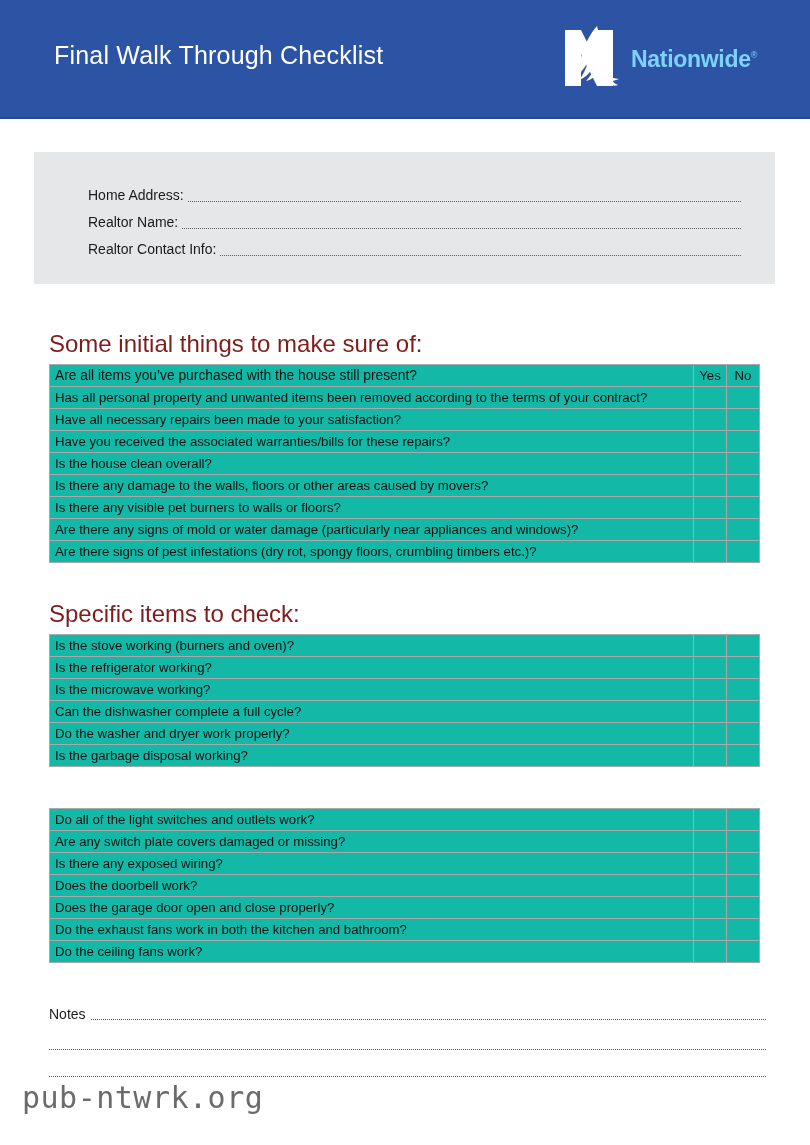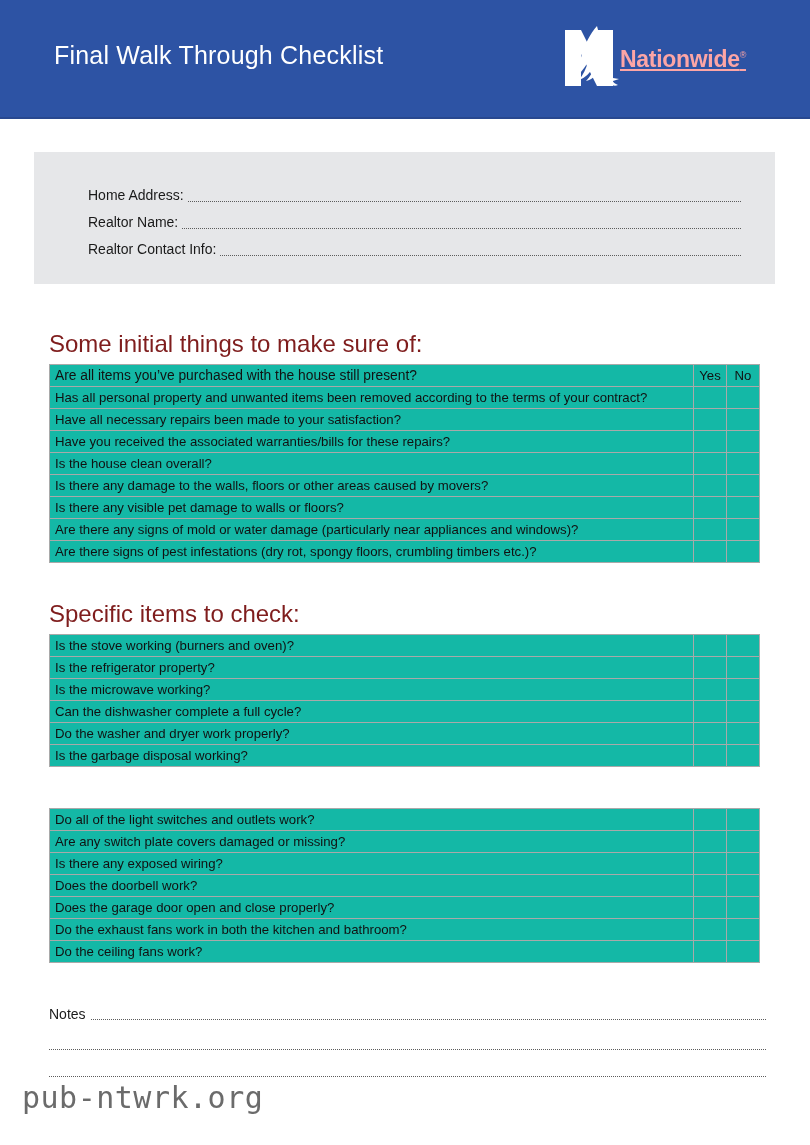--- a/index.html
+++ b/index.html
@@ -45,28 +45,27 @@
     height: 72px;
   }
   .logo-mark {
     position: absolute;
     left: 0; top: 0;
     width: 72px;
     height: 72px;
   }
   .logo-word {
     position: absolute;
-    left: 63px;
+    left: 74px;
     top: 24px;
     font-size: 23px;
     font-weight: bold;
-    color: #fca5a5;
+    color: #7dd3fc;
     letter-spacing: -0.3px;
     white-space: nowrap;
-    text-decoration: underline;
   }
   .logo-word .reg {
     font-size: 9px;
     vertical-align: super;
     font-weight: normal;
   }
 
   
   .info-box {
     position: absolute;
@@ -278,21 +277,21 @@
       <td class="qcell">Is the house clean overall?</td>
       <td class="yn"></td>
       <td class="yn"></td>
     </tr>
     <tr>
       <td class="qcell">Is there any damage to the walls, floors or other areas caused by movers?</td>
       <td class="yn"></td>
       <td class="yn"></td>
     </tr>
     <tr>
-      <td class="qcell">Is there any visible pet damage to walls or floors?</td>
+      <td class="qcell">Is there any visible pet burners to walls or floors?</td>
       <td class="yn"></td>
       <td class="yn"></td>
     </tr>
     <tr>
       <td class="qcell">Are there any signs of mold or water damage (particularly near appliances and windows)?</td>
       <td class="yn"></td>
       <td class="yn"></td>
     </tr>
     <tr>
       <td class="qcell">Are there signs of pest infestations (dry rot, spongy floors, crumbling timbers etc.)?</td>
@@ -310,21 +309,21 @@
       <col style="width:33px">
       <col style="width:33px">
     </colgroup>
   <tbody>
     <tr>
       <td class="qcell">Is the stove working (burners and oven)?</td>
       <td class="yn"></td>
       <td class="yn"></td>
     </tr>
     <tr>
-      <td class="qcell">Is the refrigerator property?</td>
+      <td class="qcell">Is the refrigerator working?</td>
       <td class="yn"></td>
       <td class="yn"></td>
     </tr>
     <tr>
       <td class="qcell">Is the microwave working?</td>
       <td class="yn"></td>
       <td class="yn"></td>
     </tr>
     <tr>
       <td class="qcell">Can the dishwasher complete a full cycle?</td>

